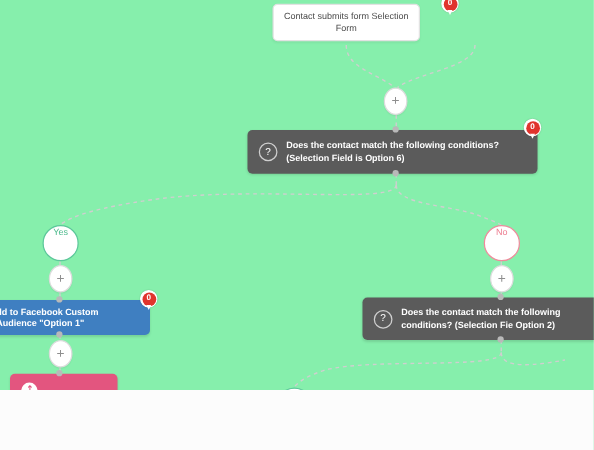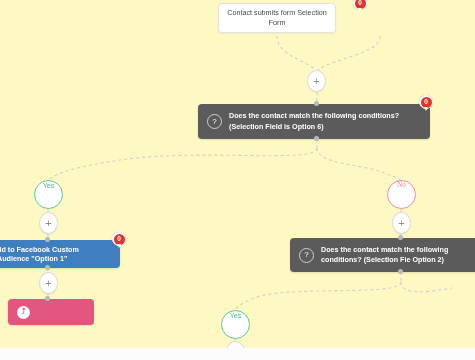--- a/index.html
+++ b/index.html
@@ -9,22 +9,22 @@
   body {
     width: 475px;
     height: 360px;
     background: #fcfcfc;
     font-family: "Liberation Sans", sans-serif;
     overflow: hidden;
   }
   #canvas {
     position: relative;
     width: 475px;
-    height: 348px;
-    background: #fef9c3;
+    height: 312px;
+    background: #86efac;
     overflow: hidden;
   }
   #edges {
     position: absolute;
     left: 0;
     top: 0;
     width: 475px;
     height: 360px;
     pointer-events: none;
   }
@@ -312,21 +312,21 @@
 
   <div class="plus" style="left:39px; top:272px;">
     <span>+</span>
   </div>
 
   <div class="nub" style="left:45px; top:296px;"></div>
   <div class="endnode" style="left:8px; top:299px; width:86px; height:26px;">
     <span class="flagicon">⤴</span>
   </div>
 
-  <div class="branch no" style="left:387px; top:180px;font-family:Liberation Serif, serif;">
+  <div class="branch no" style="left:387px; top:180px;">
     <span>No</span>
   </div>
   <div class="plus" style="left:392px; top:212px;">
     <span>+</span>
   </div>
 
   <div class="nub" style="left:398px; top:235px;"></div>
   <div class="condition" style="left:290px; top:238px; width:196px; height:34px;">
     <span class="qmark">?</span>
     <span class="ctext">Does the contact match the following conditions? (Selection Fie Option 2)</span>

